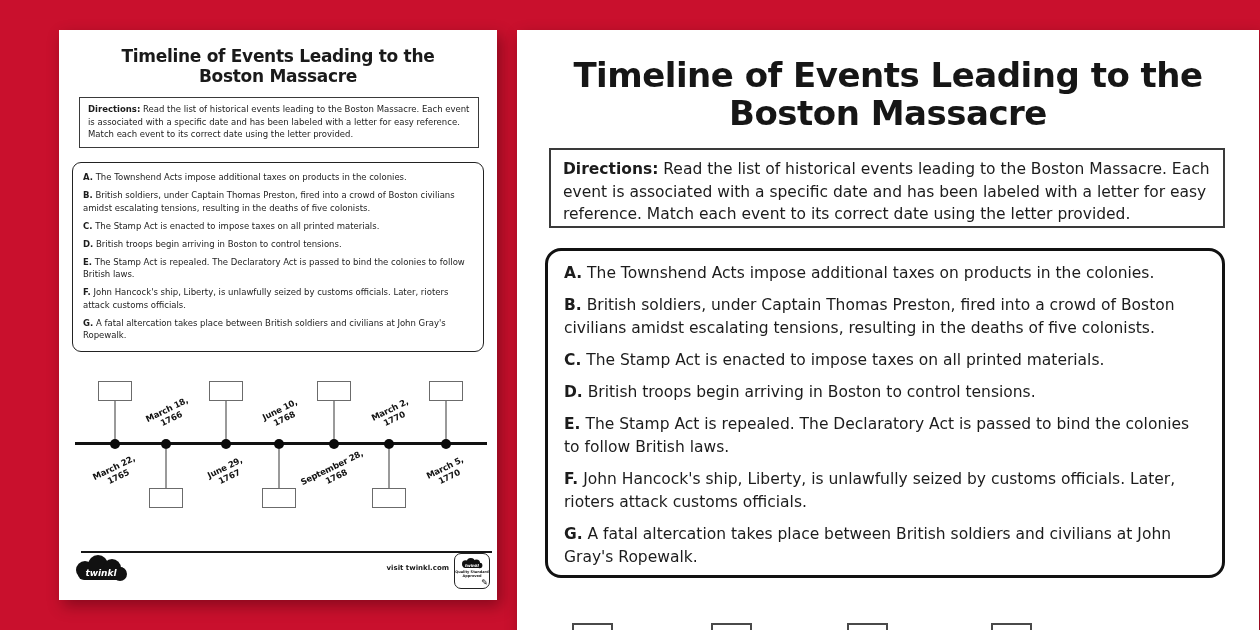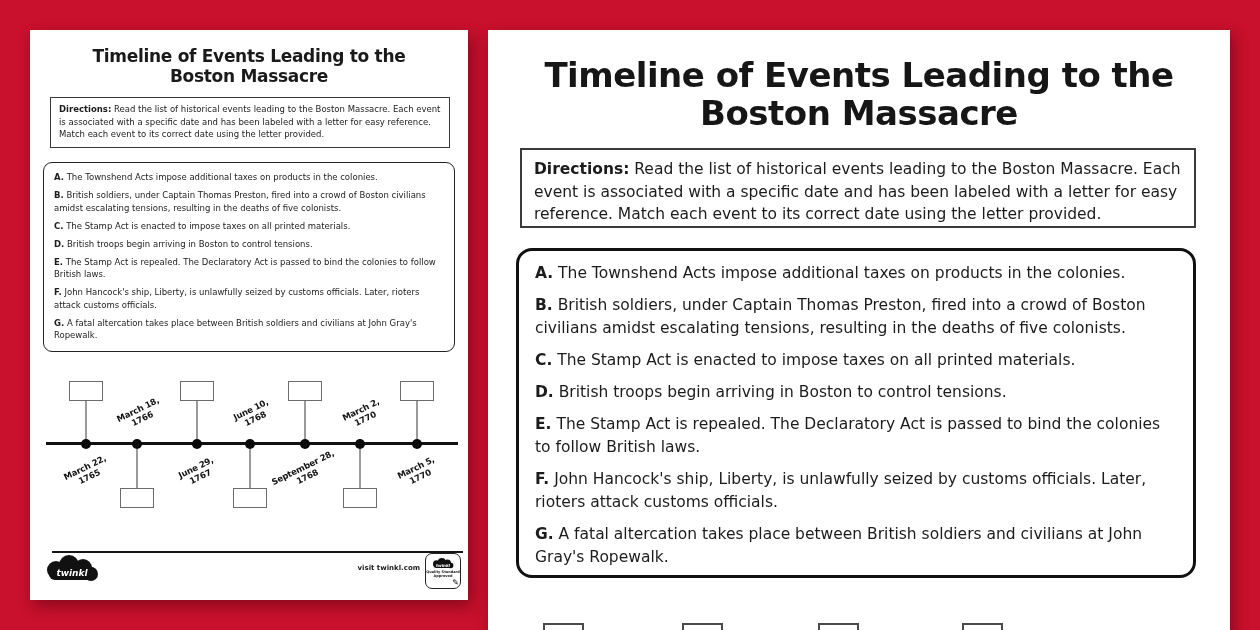--- a/index.html
+++ b/index.html
@@ -4,20 +4,21 @@
 <style>
   * { margin:0; padding:0; box-sizing:border-box; }
   body { font-family:"DejaVu Sans", sans-serif; }
   .canvas {
     position:relative; width:1260px; height:630px;
     background:#c9102d; overflow:hidden;
   }
   .page {
     position:absolute; background:#ffffff; color:#1c1c1c;
     box-shadow:4px 6px 14px rgba(60,0,10,0.45);
+    margin-left:29px;
   }
   
   .page-left { left:30px; top:30px; width:438px; height:570px; }
   .page-left .ws-title {
     padding-top:16px; text-align:center; font-weight:bold;
     font-size:17px; line-height:20px; color:#1a1a1a; letter-spacing:-0.3px;
   }
   .page-left .directions-box {
     position:absolute; left:20px; top:67px; width:400px; height:51px;
     border:1px solid #3a3a3a; padding:5px 8px;

